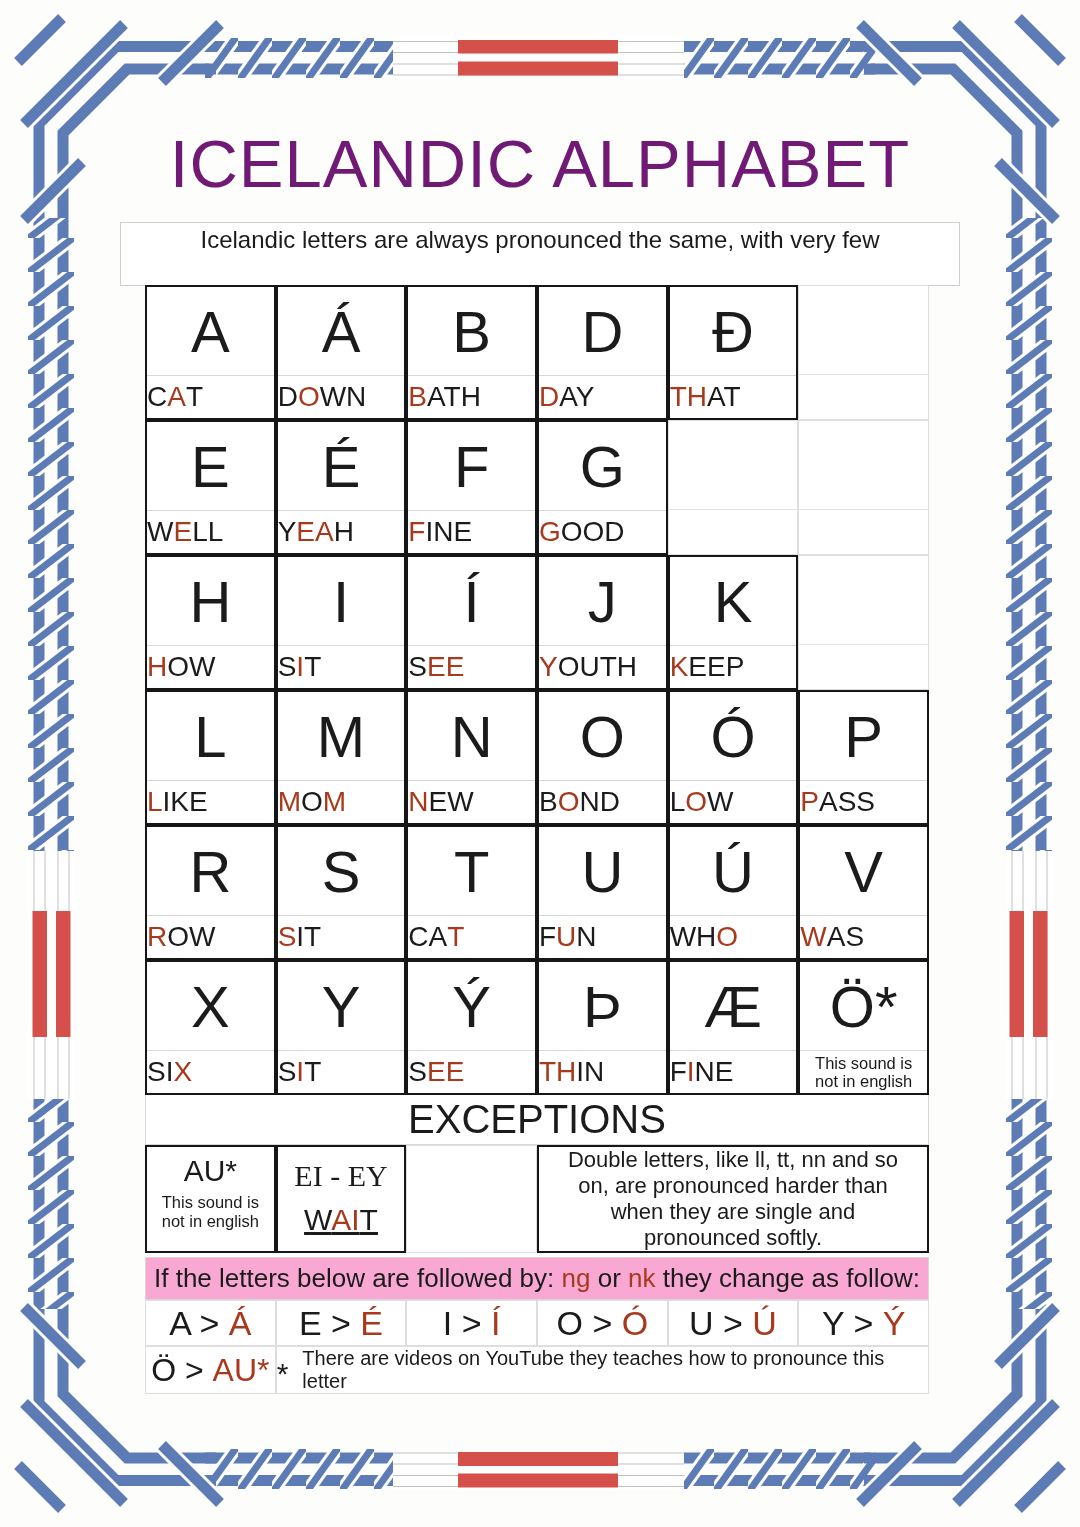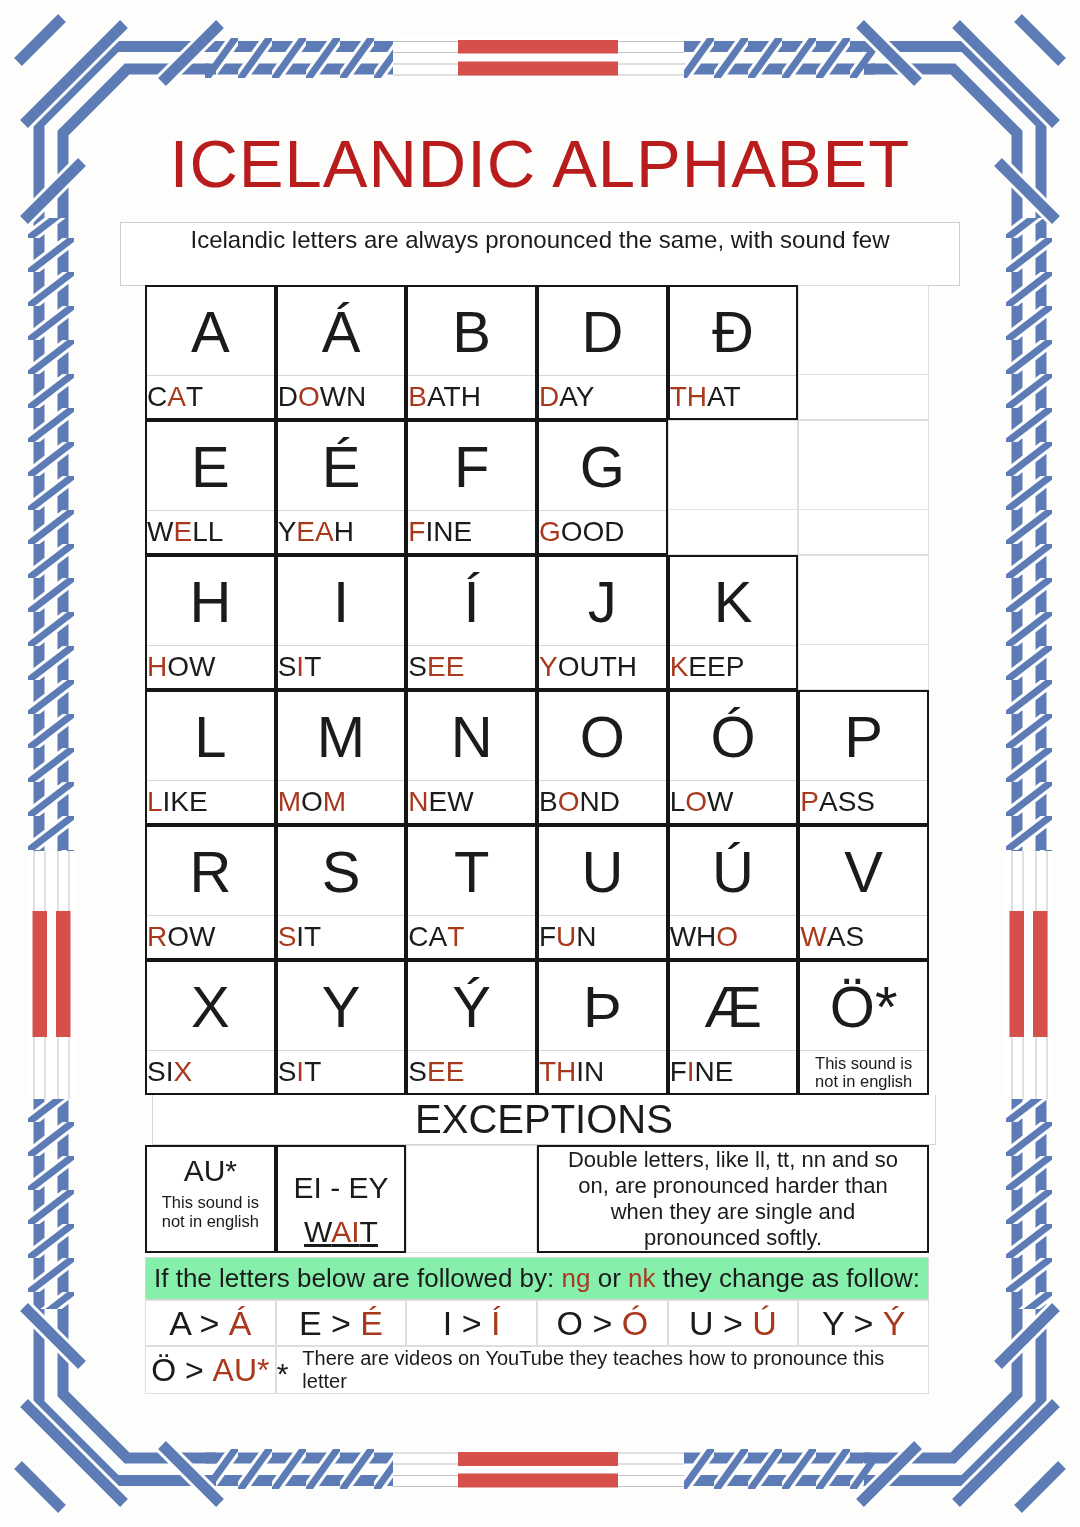--- a/index.html
+++ b/index.html
@@ -2,56 +2,56 @@
 <html><head>
 <meta charset="utf-8">
 <style>
   html,body{margin:0;padding:0;}
   body{width:1080px;height:1527px;background:#fdfdfc;font-family:"Liberation Sans",sans-serif;color:#1b1b1b;position:relative;overflow:hidden;}
   *{box-sizing:border-box;}
   .border-svg{position:absolute;top:0;left:0;width:1080px;height:1527px;z-index:0;}
   .content{position:absolute;top:0;left:0;width:1080px;height:1527px;z-index:1;}
 
   .title{position:absolute;top:124px;left:0;width:1080px;text-align:center;
-         font-size:67px;line-height:80px;color:#b91c1c;letter-spacing:1px;white-space:nowrap;}
+         font-size:67px;line-height:80px;color:#701a75;letter-spacing:1px;white-space:nowrap;}
 
   .intro-box{position:absolute;top:222px;left:120px;width:840px;height:64px;
              border:1px solid #cfcfcf;background:#fff;text-align:center;
              font-size:24px;line-height:30px;padding-top:2px;}
 
   .alpha-grid{position:absolute;top:285px;left:145px;width:784px;
               display:grid;grid-template-columns:repeat(6,1fr);grid-auto-rows:135px;background:#fff;}
   .cell{height:135px;display:flex;flex-direction:column;}
   .cell.filled{border:2px solid #161616;}
   .cell.empty{border:1px solid #dedede;}
   .letter{height:89px;flex:0 0 89px;display:flex;align-items:center;justify-content:center;
           font-size:58px;border-bottom:1px solid #d8d8d8;}
   .cell.empty .letter{border-bottom:1px solid #e3e3e3;}
   .word{flex:1;display:flex;align-items:center;justify-content:flex-start;font-size:28px;}
   .word.note{font-size:16.5px;line-height:18px;text-align:center;padding:0 6px;}
   .rd{color:#a8391d;}
 
-  .exc-band{position:absolute;top:1095px;left:152px;width:784px;height:50px;
+  .exc-band{position:absolute;top:1095px;left:145px;width:784px;height:50px;
             border:1px solid #d7d7d7;border-top:none;background:#fff;text-align:center;
             font-size:40px;line-height:48px;}
 
   .exc-row{position:absolute;top:1145px;left:145px;width:784px;height:108px;
            display:grid;grid-template-columns:repeat(6,1fr);background:#fff;}
   .exc-cell{height:108px;}
   .exc-cell.bordered{border:2px solid #161616;}
   .exc-cell.blank{border:1px solid #e0e0e0;}
   .au-label{font-size:30px;line-height:40px;text-align:center;padding-top:4px;}
   .au-note{font-size:16.5px;line-height:19px;text-align:center;padding:2px 8px 0;}
-  .ei-label{font-size:30px;line-height:46px;text-align:center;padding-top:18px;}
+  .ei-label{font-size:30px;line-height:46px;text-align:center;padding-top:6px;font-family:Liberation Serif, serif;}
   .ei-word{font-size:30px;line-height:42px;text-align:center;text-decoration:underline;}
   .dbl-cell{grid-column:span 3;display:flex;align-items:center;justify-content:center;
             font-size:22px;line-height:26px;text-align:center;padding:18px 14px;}
 
   .chg-intro{position:absolute;top:1257px;left:145px;width:784px;height:43px;
-             border:1px solid #d7d7d7;background:#86efac;text-align:center;font-size:26px;line-height:40px;}
+             border:1px solid #d7d7d7;background:#f9a8d4;text-align:center;font-size:26px;line-height:40px;}
 
   .chg-grid{position:absolute;top:1300px;left:145px;width:784px;height:46px;
             display:grid;grid-template-columns:repeat(6,1fr);background:#fff;}
   .chg-cell{border:1px solid #dedede;display:flex;align-items:center;justify-content:center;
             font-size:34px;white-space:pre;}
 
   .btm-row{position:absolute;top:1346px;left:145px;width:784px;height:46px;
            display:grid;grid-template-columns:repeat(6,1fr);background:#fff;}
   .btm-row .chg-cell{font-size:32px;}
   .foot-cell{grid-column:span 5;border:1px solid #dedede;display:flex;align-items:center;
@@ -137,21 +137,21 @@
   <use href="#knotTL" transform="matrix(-1,0,0,1,1080,0)"></use>
   <use href="#knotTL" transform="matrix(1,0,0,-1,0,1527)"></use>
   <use href="#knotTL" transform="matrix(-1,0,0,-1,1080,1527)"></use>
 </svg>
 
 <div class="content">
 
   <div class="title">ICELANDIC ALPHABET</div>
 
   <div class="intro-box">
-    <div>Icelandic letters are always pronounced the same, with sound few</div>
+    <div>Icelandic letters are always pronounced the same, with very few</div>
   </div>
 
   <div class="alpha-grid">
       <div class="cell filled">
         <div class="letter">A</div>
         <div class="word">C<span class="rd">A</span>T</div>
       </div>
       <div class="cell filled">
         <div class="letter">Á</div>
         <div class="word">D<span class="rd">O</span>WN</div>

